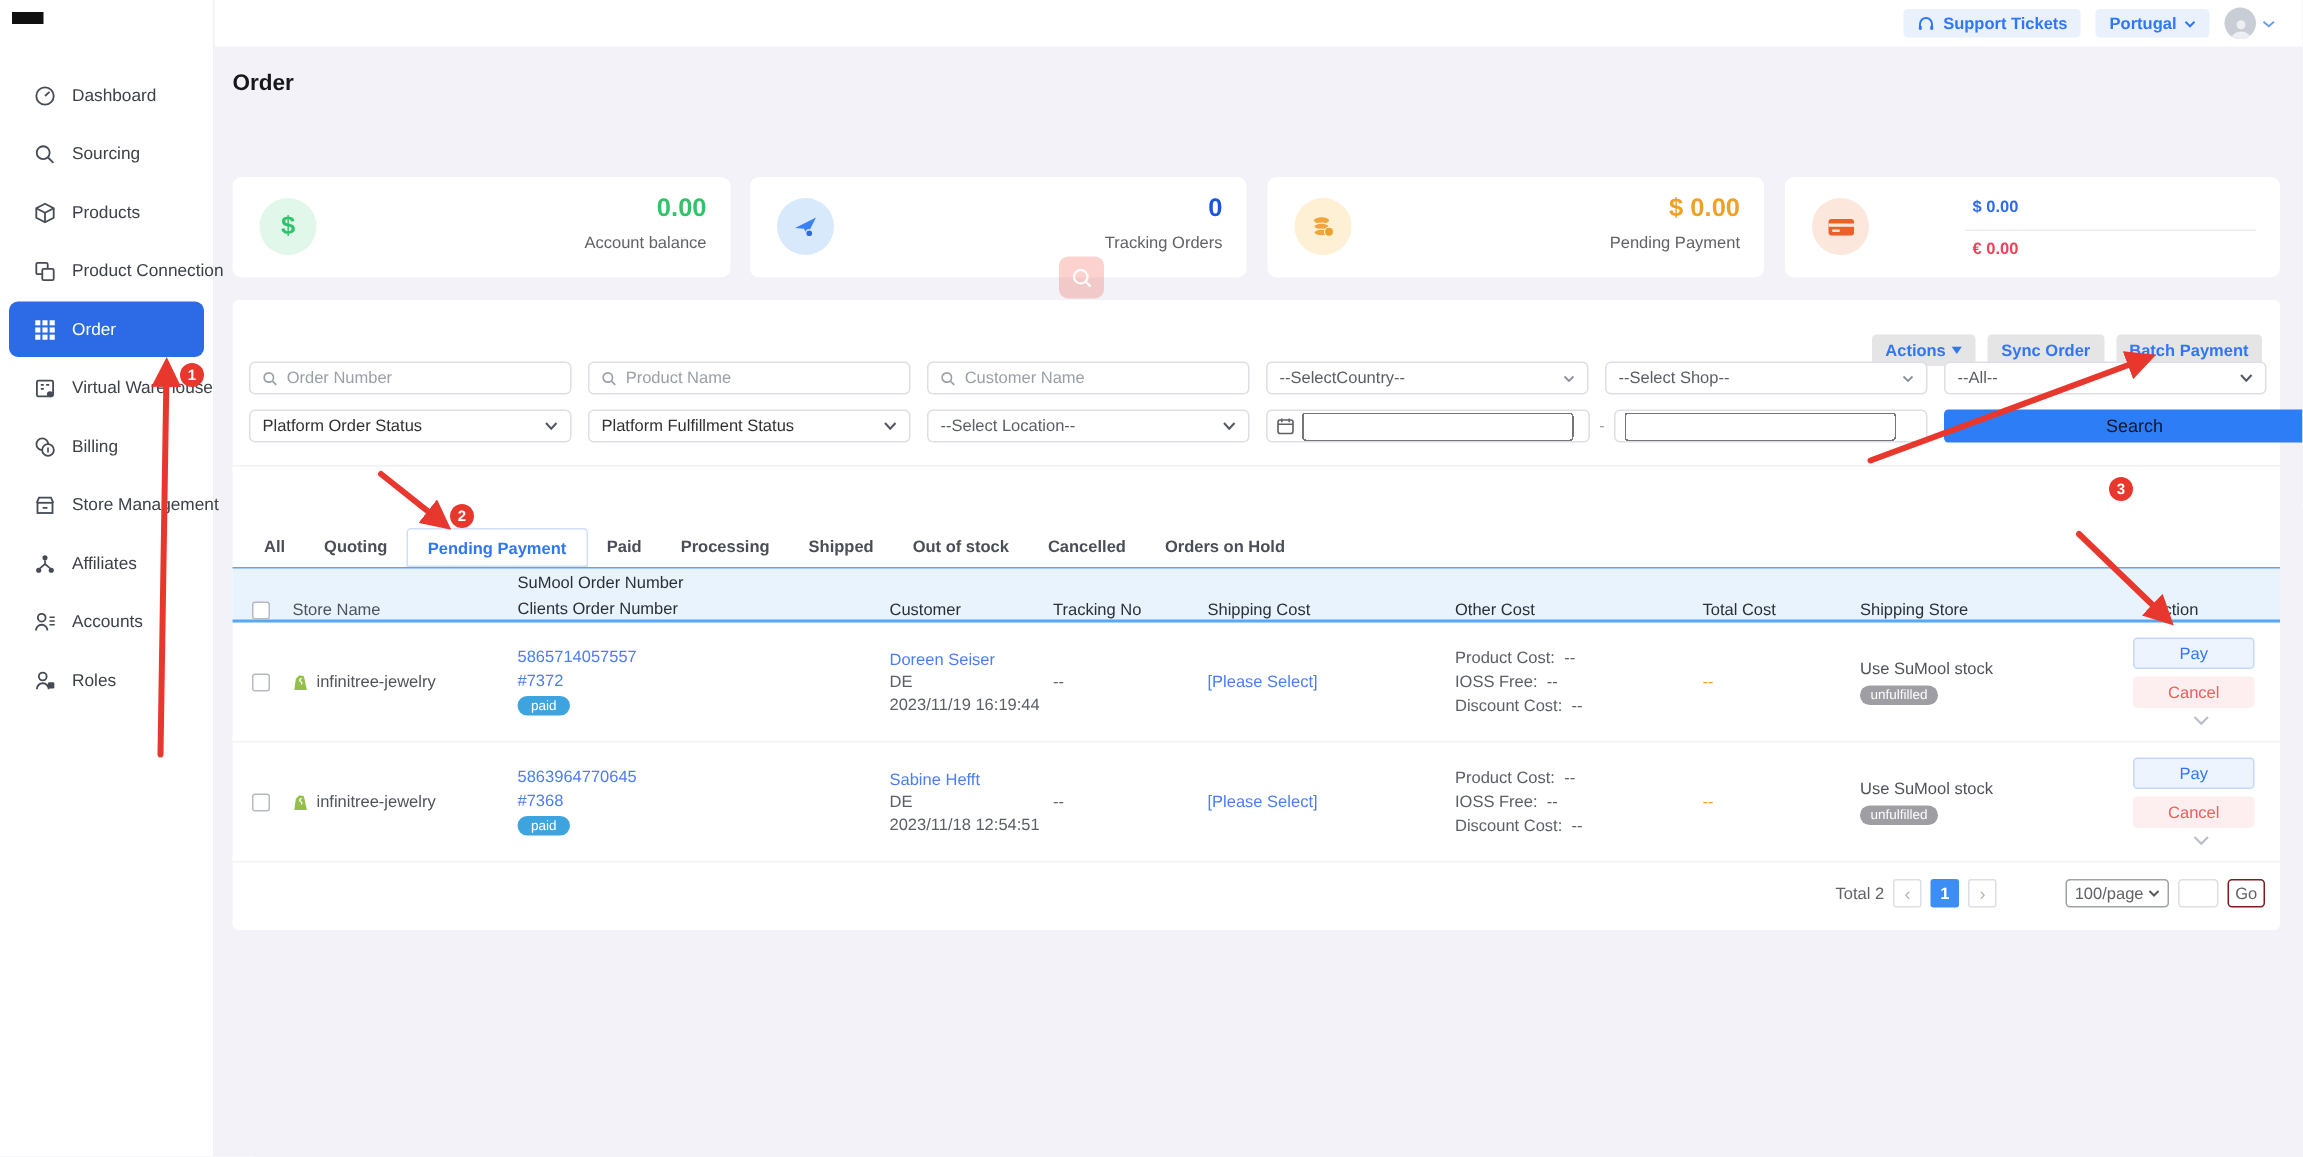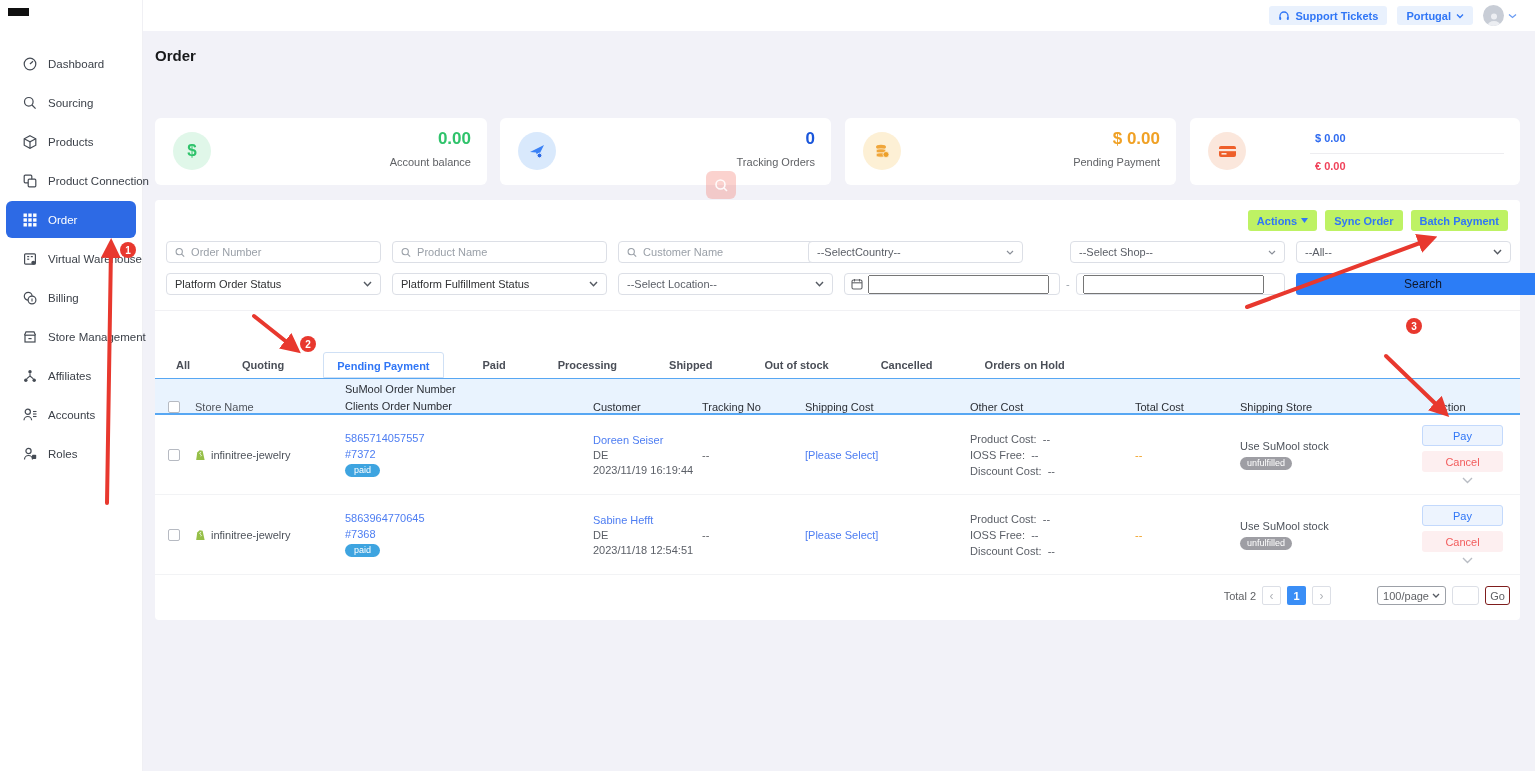--- a/index.html
+++ b/index.html
@@ -37,36 +37,36 @@
   .c3 { left:845px; width:331px; } .c4 { left:1190px; width:330px; }
   .c4 .wline1 { position:absolute; left:125px; top:14px; color:#2f6bf0; font-weight:bold; }
   .c4 .wdiv { position:absolute; left:120px; right:16px; top:35px; border-top:1px solid #ededf0; }
   .c4 .wline2 { position:absolute; left:125px; top:42px; color:#f0425a; font-weight:bold; }
 
   .float-widget { position:absolute; left:706px; top:171px; width:30px; height:28px; border-radius:6px; background:rgba(244,126,116,0.35); display:flex; align-items:center; justify-content:center; }
 
   
   .panel { position:absolute; left:155px; top:200px; width:1365px; height:420px; background:#fff; border-radius:4px; }
   .toolbar { position:absolute; top:10px; right:12px; display:flex; gap:8px; }
-  .tool-btn { display:flex; align-items:center; gap:4px; background:#bef264; color:#3076f6; font-weight:bold; font-size:11px; border:none; border-radius:3px; height:21px; padding:0 9px; cursor:pointer; font-family:inherit; }
+  .tool-btn { display:flex; align-items:center; gap:4px; background:#e5e5e5; color:#3076f6; font-weight:bold; font-size:11px; border:none; border-radius:3px; height:21px; padding:0 9px; cursor:pointer; font-family:inherit;margin-top:13px; }
 
   .field { position:absolute; height:22px; width:215px; border:1px solid #dcdfe6; border-radius:4px; background:#fff; display:flex; align-items:center; padding:0 8px; gap:6px; color:#5a5e66; }
   .field input { border:none; outline:none; width:100%; font-size:11px; font-family:inherit; color:#303133; background:transparent; }
   .field input::placeholder { color:#9aa0a8; }
   .field .chev { margin-left:auto; flex:0 0 auto; }
   .r1 { top:41px; } .r2 { top:73px; }
-  .fx1 { left:11px; } .fx2 { left:237px; } .fx3 { left:463px; } .fx4 { left:653px; } .fx5 { left:915px; } .fx6 { left:1141px; }
+  .fx1 { left:11px; } .fx2 { left:237px; } .fx3 { left:463px; } .fx4 { left:689px; } .fx5 { left:915px; } .fx6 { left:1141px; }
   .daterange { position:absolute; top:73px; left:689px; width:441px; display:flex; align-items:center; gap:6px; }
   .dr-box { height:22px; border:1px solid #dcdfe6; border-radius:4px; background:#fff; display:flex; align-items:center; padding:0 6px; gap:5px; }
   .dr-a { width:219px; } .dr-b { width:212px; }
   .search-btn { position:absolute; top:73px; left:1141px; width:254px; height:22px; background:#2c7df6; color:#0f172a; border:none; border-radius:3px; font-size:12px; font-weight:500; cursor:pointer; font-family:inherit; }
   .panel-div { position:absolute; left:0; right:0; top:110px; border-top:1px solid #f1f1f4; }
 
   
-  .stabs { position:absolute; left:8px; top:151px; display:flex; align-items:flex-end; height:27px;gap:26px; }
+  .stabs { position:absolute; left:8px; top:151px; display:flex; align-items:flex-end; height:27px; }
   .stab { padding:0 13px; height:26px; line-height:26px; font-size:11px; font-weight:600; color:#4a4e57; cursor:pointer; white-space:nowrap; }
   .stab.active { color:#3076f6; background:#fff; border:1px solid #cfe0f5; border-radius:3px 3px 0 0; }
 
   
   .thead { position:absolute; left:0; top:178px; width:100%; height:37px; background:#e9f3fe; border-top:1px solid #57a7f3; border-bottom:2px solid #57a7f3; display:flex; align-items:flex-end; font-weight:500; color:#2b2f36; }
   .trow { position:absolute; left:0; width:100%; height:80px; display:flex; align-items:center; border-bottom:1px solid #f2f3f5; }
   .row1 { top:215px; } .row2 { top:295px; }
   .cc { flex:0 0 40px; padding-left:13px; }
   .cstore { flex:0 0 150px; display:flex; align-items:center; gap:5px; color:#4e535b; }
   .corder { flex:0 0 248px; display:flex; flex-direction:column; gap:4px; align-items:flex-start; }

